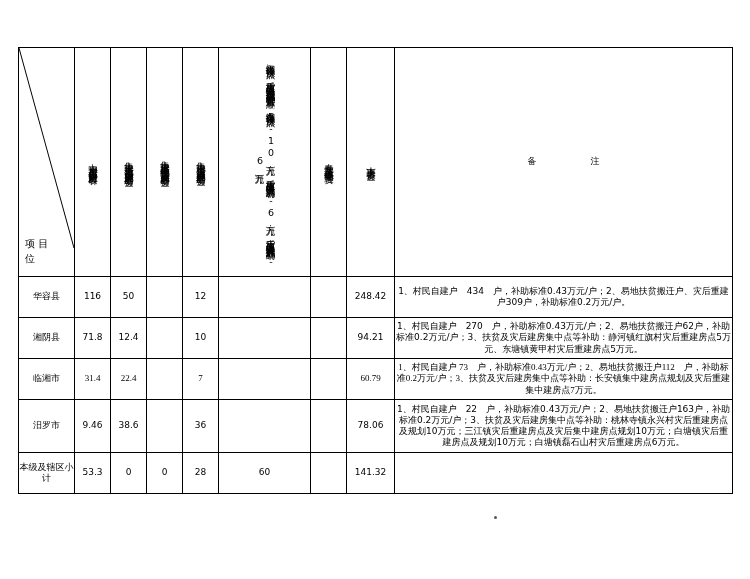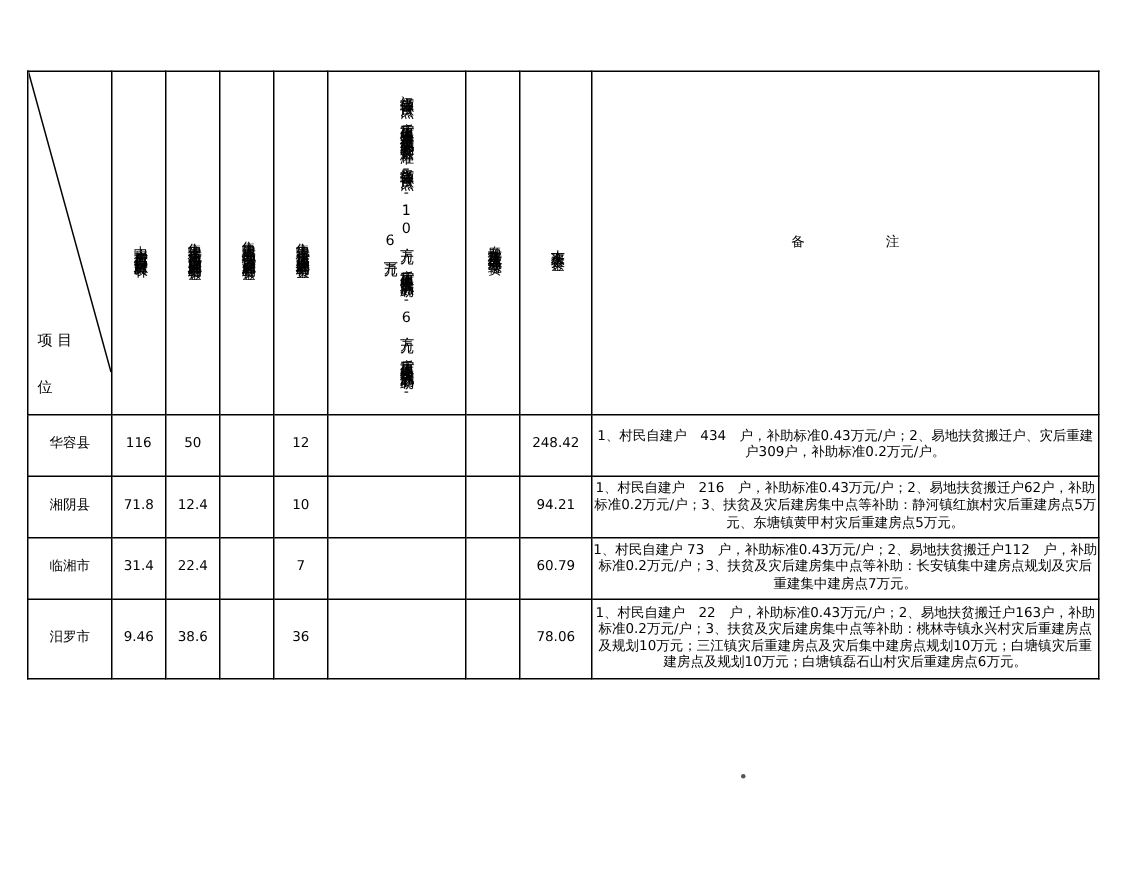--- a/index.html
+++ b/index.html
@@ -68,21 +68,21 @@
   .corner .diag {
     position: absolute;
     left: 0;
     top: 0;
     width: 100%;
     height: 100%;
   }
   .corner .lbl-item {
     position: absolute;
     left: 6px;
-    bottom: 42px;
+    bottom: 26px;
     font-size: 10px;
   }
   .corner .lbl-unit {
     position: absolute;
     left: 6px;
     bottom: 11px;
     font-size: 10px;
   }
   .note-head {
     font-size: 11px;
@@ -103,21 +103,21 @@
   }
   td.remark {
     text-align: left;
     font-size: 9px;
     line-height: 1.5;
     padding: 3px 5px;
     vertical-align: middle;
   }
   tr.r-huarong td { height: 40px; }
   tr.r-xiangyin td { height: 40px; }
-  tr.r-linxiang td { height: 40px; }
+  tr.r-linxiang td { height: 40px; font-family: Liberation Serif, serif; }
   tr.r-miluo td { height: 52px; }
   tr.r-subtotal td { height: 40px; }
   tr.r-yunxi td { height: 40px; }
   .dot {
     position: absolute;
     left: 494px;
     top: 516px;
     width: 3px;
     height: 3px;
     background: #555;
@@ -189,21 +189,21 @@
 
     <tr class="body r-xiangyin">
       <td class="rowlabel">湘阴县</td>
       <td class="num">71.8</td>
       <td class="num">12.4</td>
       <td class="num"></td>
       <td class="num">10</td>
       <td class="num"></td>
       <td class="num"></td>
       <td class="num">94.21</td>
-      <td class="remark">1、村民自建户　216　户，补助标准0.43万元/户；2、易地扶贫搬迁户62户，补助标准0.2万元/户；3、扶贫及灾后建房集中点等补助：静河镇红旗村灾后重建房点5万元、东塘镇黄甲村灾后重建房点5万元。</td>
+      <td class="remark">1、村民自建户　270　户，补助标准0.43万元/户；2、易地扶贫搬迁户62户，补助标准0.2万元/户；3、扶贫及灾后建房集中点等补助：静河镇红旗村灾后重建房点5万元、东塘镇黄甲村灾后重建房点5万元。</td>
     </tr>
 
     <tr class="body r-linxiang">
       <td class="rowlabel">临湘市</td>
       <td class="num">31.4</td>
       <td class="num">22.4</td>
       <td class="num"></td>
       <td class="num">7</td>
       <td class="num"></td>
       <td class="num"></td>
@@ -216,19 +216,30 @@
       <td class="num">9.46</td>
       <td class="num">38.6</td>
       <td class="num"></td>
       <td class="num">36</td>
       <td class="num"></td>
       <td class="num"></td>
       <td class="num">78.06</td>
       <td class="remark">1、村民自建户　22　户，补助标准0.43万元/户；2、易地扶贫搬迁户163户，补助标准0.2万元/户；3、扶贫及灾后建房集中点等补助：桃林寺镇永兴村灾后重建房点及规划10万元；三江镇灾后重建房点及灾后集中建房点规划10万元；白塘镇灾后重建房点及规划10万元；白塘镇磊石山村灾后重建房点6万元。</td>
     </tr>
 
+    <tr class="body r-subtotal">
+      <td class="rowlabel">本级及辖区小计</td>
+      <td class="num">53.3</td>
+      <td class="num">0</td>
+      <td class="num">0</td>
+      <td class="num">28</td>
+      <td class="num">60</td>
+      <td class="num"></td>
+      <td class="num">141.32</td>
+      <td class="remark"></td>
+    </tr>
 
 
   </tbody>
     </table>
 
   <span class="dot"></span>
 </div>
 
 </body></html>

